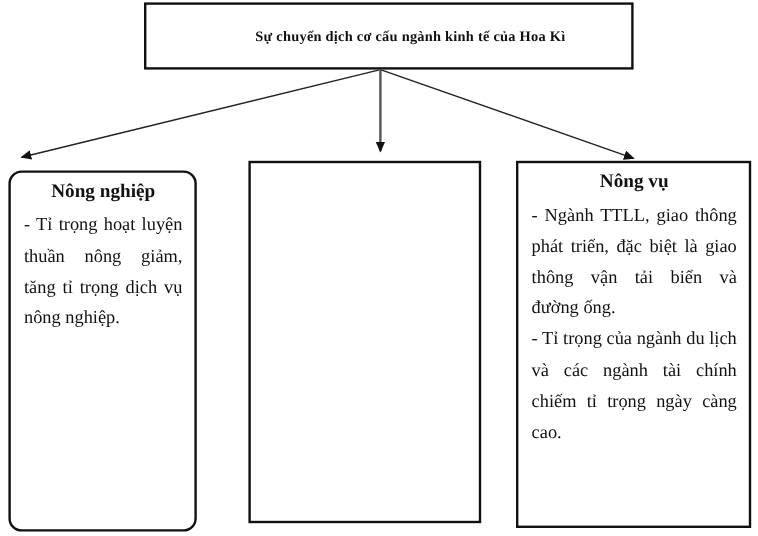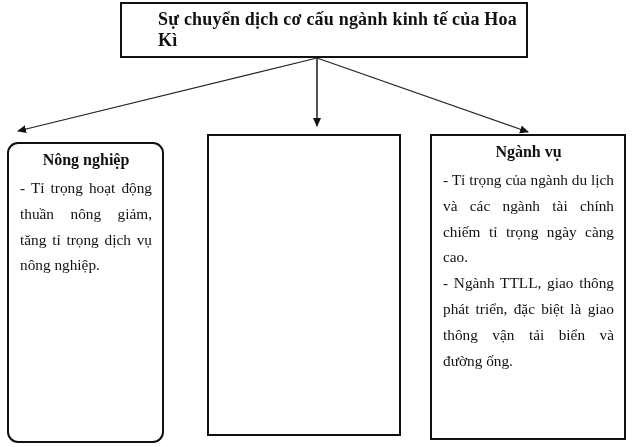--- a/index.html
+++ b/index.html
@@ -1,20 +1,20 @@
 <!DOCTYPE html>
 <html><head>
 <meta charset="utf-8">
 <style>
   html, body { margin:0; padding:0; }
   body { width:632px; height:447px; background:#ffffff; position:relative; overflow:hidden;
          font-family:"Liberation Serif", serif; color:#111; }
   .box { position:absolute; border:2px solid #111; background:#fff; box-sizing:border-box; }
   .title-box { left:120px; top:2px; width:408px; height:56px; display:flex; align-items:center; justify-content:center; }
-  .title-box span { font-weight:bold; font-size:18px; letter-spacing:0.2px;margin-left:36px; }
+  .title-box span { font-weight:bold; font-size:12px; letter-spacing:0.2px;margin-left:36px; }
   .col { padding:0 10px 0 11px; }
   .col h3 { margin:0; font-size:16px; font-weight:bold; text-align:center; line-height:30px; }
   .col p { margin:0; font-size:15.3px; line-height:25.8px; text-align:justify; text-align-last:left; }
   #box-left { left:7px; top:142px; width:157px; height:301px;border-radius:11px; }
   #box-mid { left:207px; top:134px; width:194px; height:302px; }
   #box-right { left:430px; top:134px; width:196px; height:306px; }
   #box-left h3 { margin-top:1px; }
   #box-mid h3, #box-right h3 { margin-top:1px; }
   svg.arrows { position:absolute; left:0; top:0; }
 </style>
@@ -31,23 +31,23 @@
   <line x1="317" y1="58" x2="317" y2="126" stroke="#555" stroke-width="2" marker-end="url(#ah)"></line>
   <line x1="317" y1="58" x2="528" y2="132" stroke="#222" stroke-width="1.2" marker-end="url(#ah)"></line>
 </svg>
 
 <div class="box title-box">
   <span>Sự chuyển dịch cơ cấu ngành kinh tế của Hoa Kì</span>
 </div>
 
 <div class="box col" id="box-left">
   <h3>Nông nghiệp</h3>
-  <p>- Tỉ trọng hoạt động thuần nông giảm, tăng tỉ trọng dịch vụ nông nghiệp.</p>
+  <p>- Tỉ trọng hoạt luyện thuần nông giảm, tăng tỉ trọng dịch vụ nông nghiệp.</p>
 </div>
 
 <div class="box col" id="box-mid">
 </div>
 
 <div class="box col" id="box-right">
-  <h3>Ngành vụ</h3>
+  <h3>Nông vụ</h3>
+  <p>- Ngành TTLL, giao thông phát triển, đặc biệt là giao thông vận tải biển và đường ống.</p>
   <p>- Tỉ trọng của ngành du lịch và các ngành tài chính chiếm tỉ trọng ngày càng cao.</p>
-  <p>- Ngành TTLL, giao thông phát triển, đặc biệt là giao thông vận tải biển và đường ống.</p>
 </div>
 
 </body></html>

